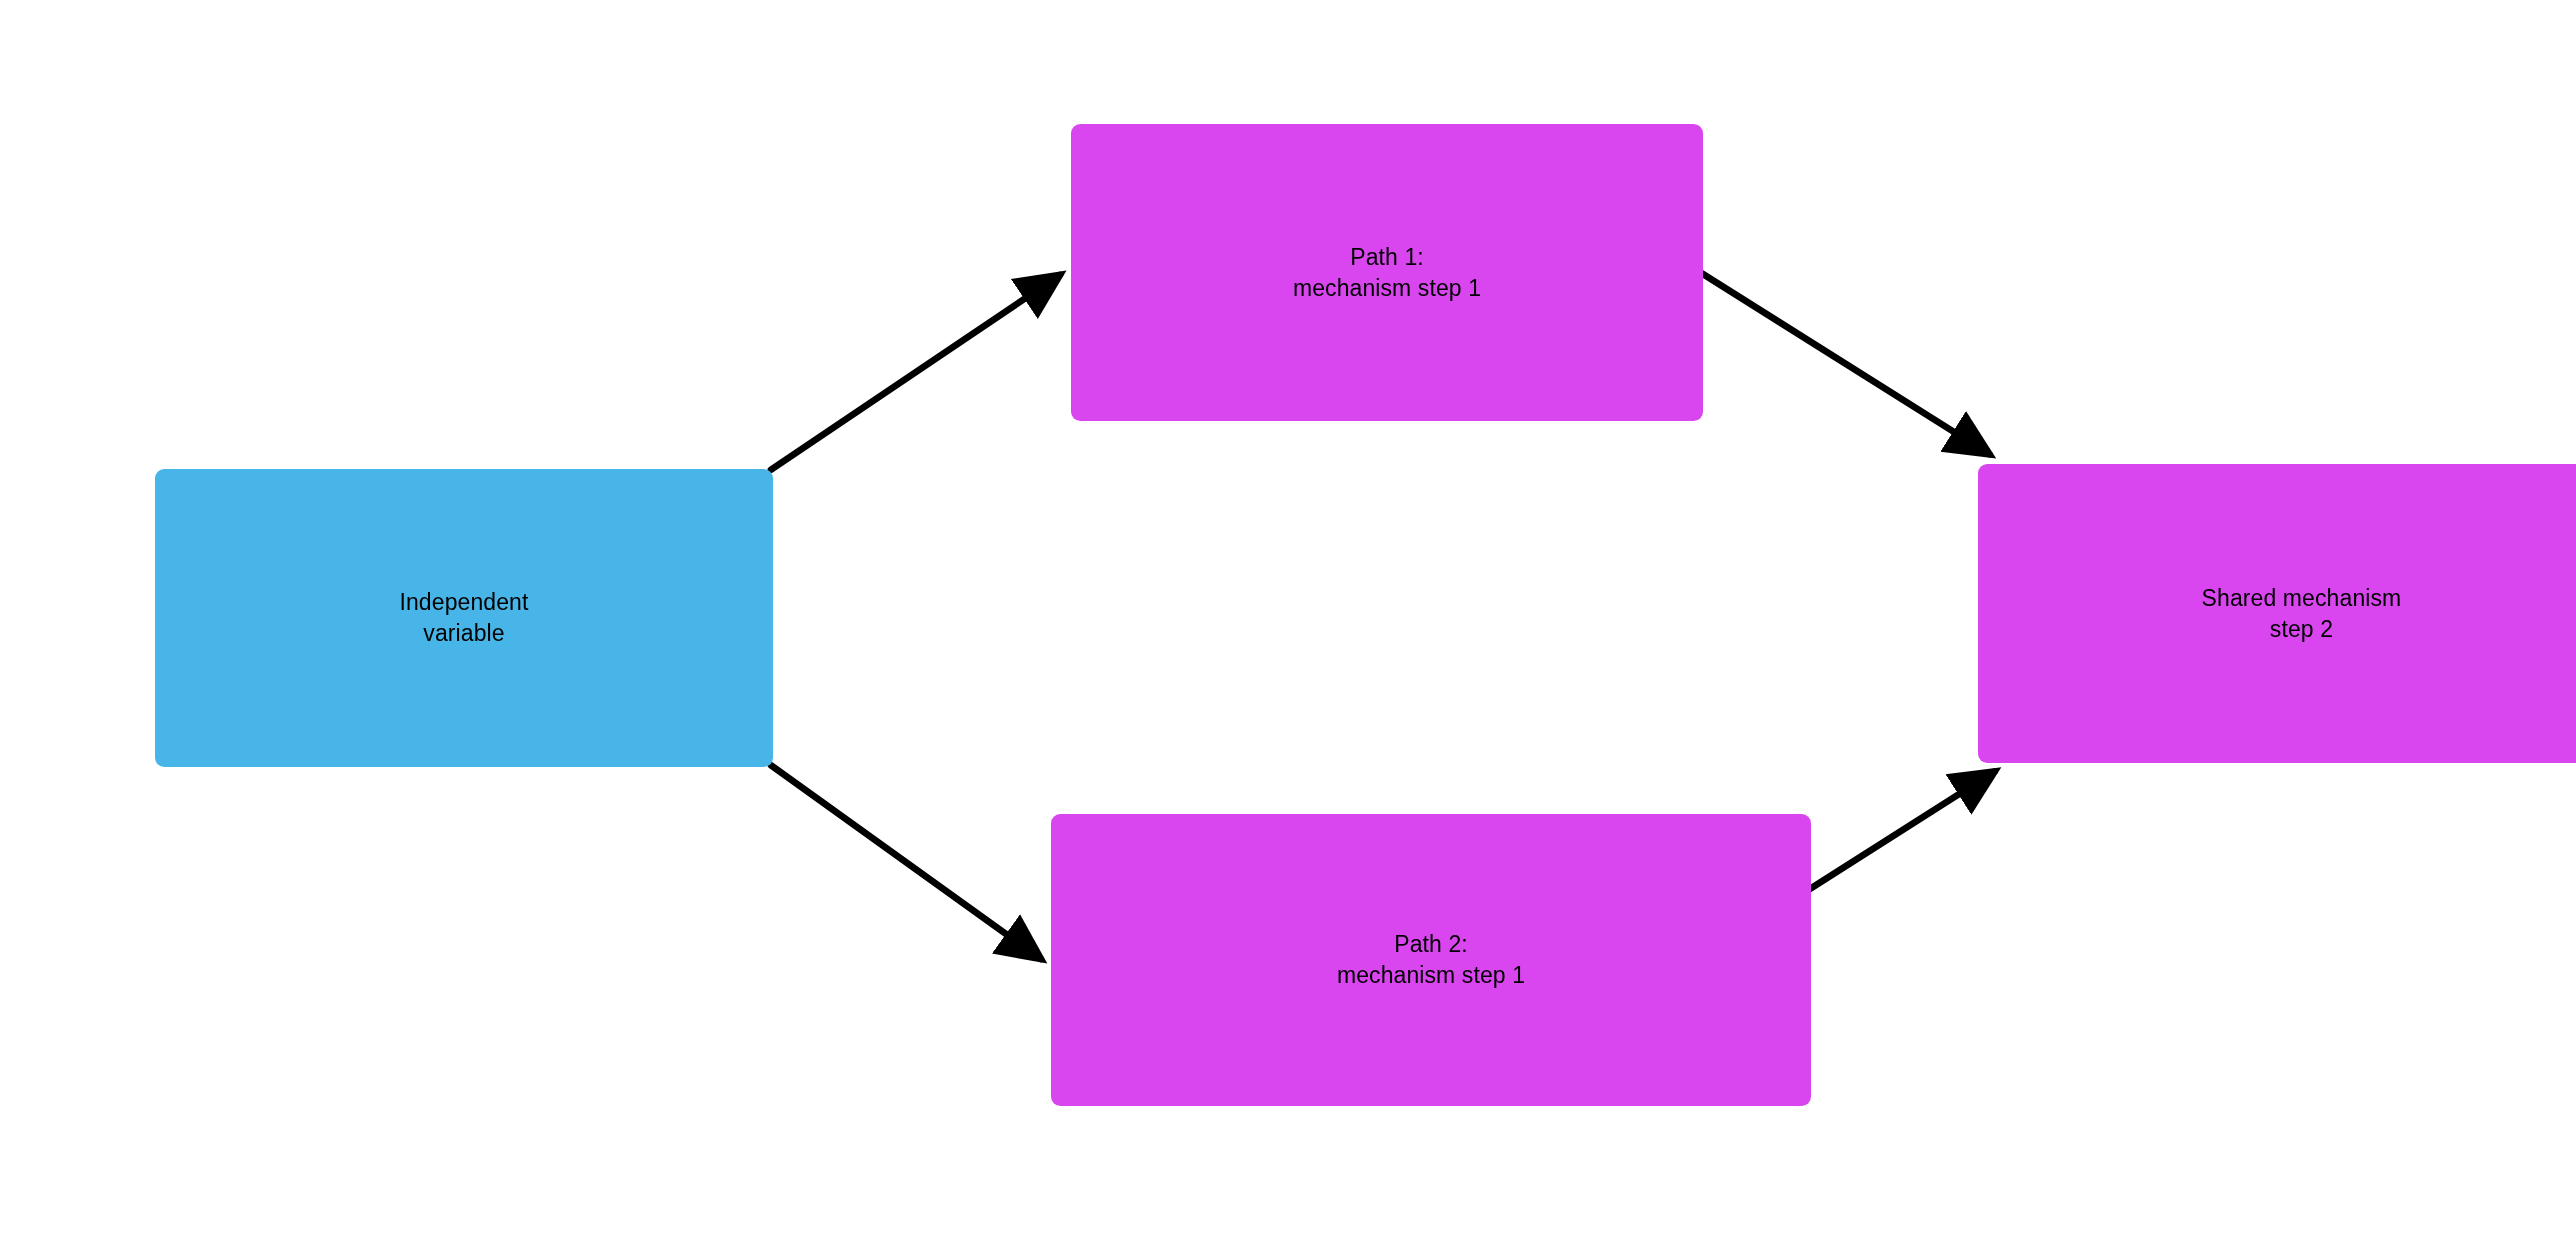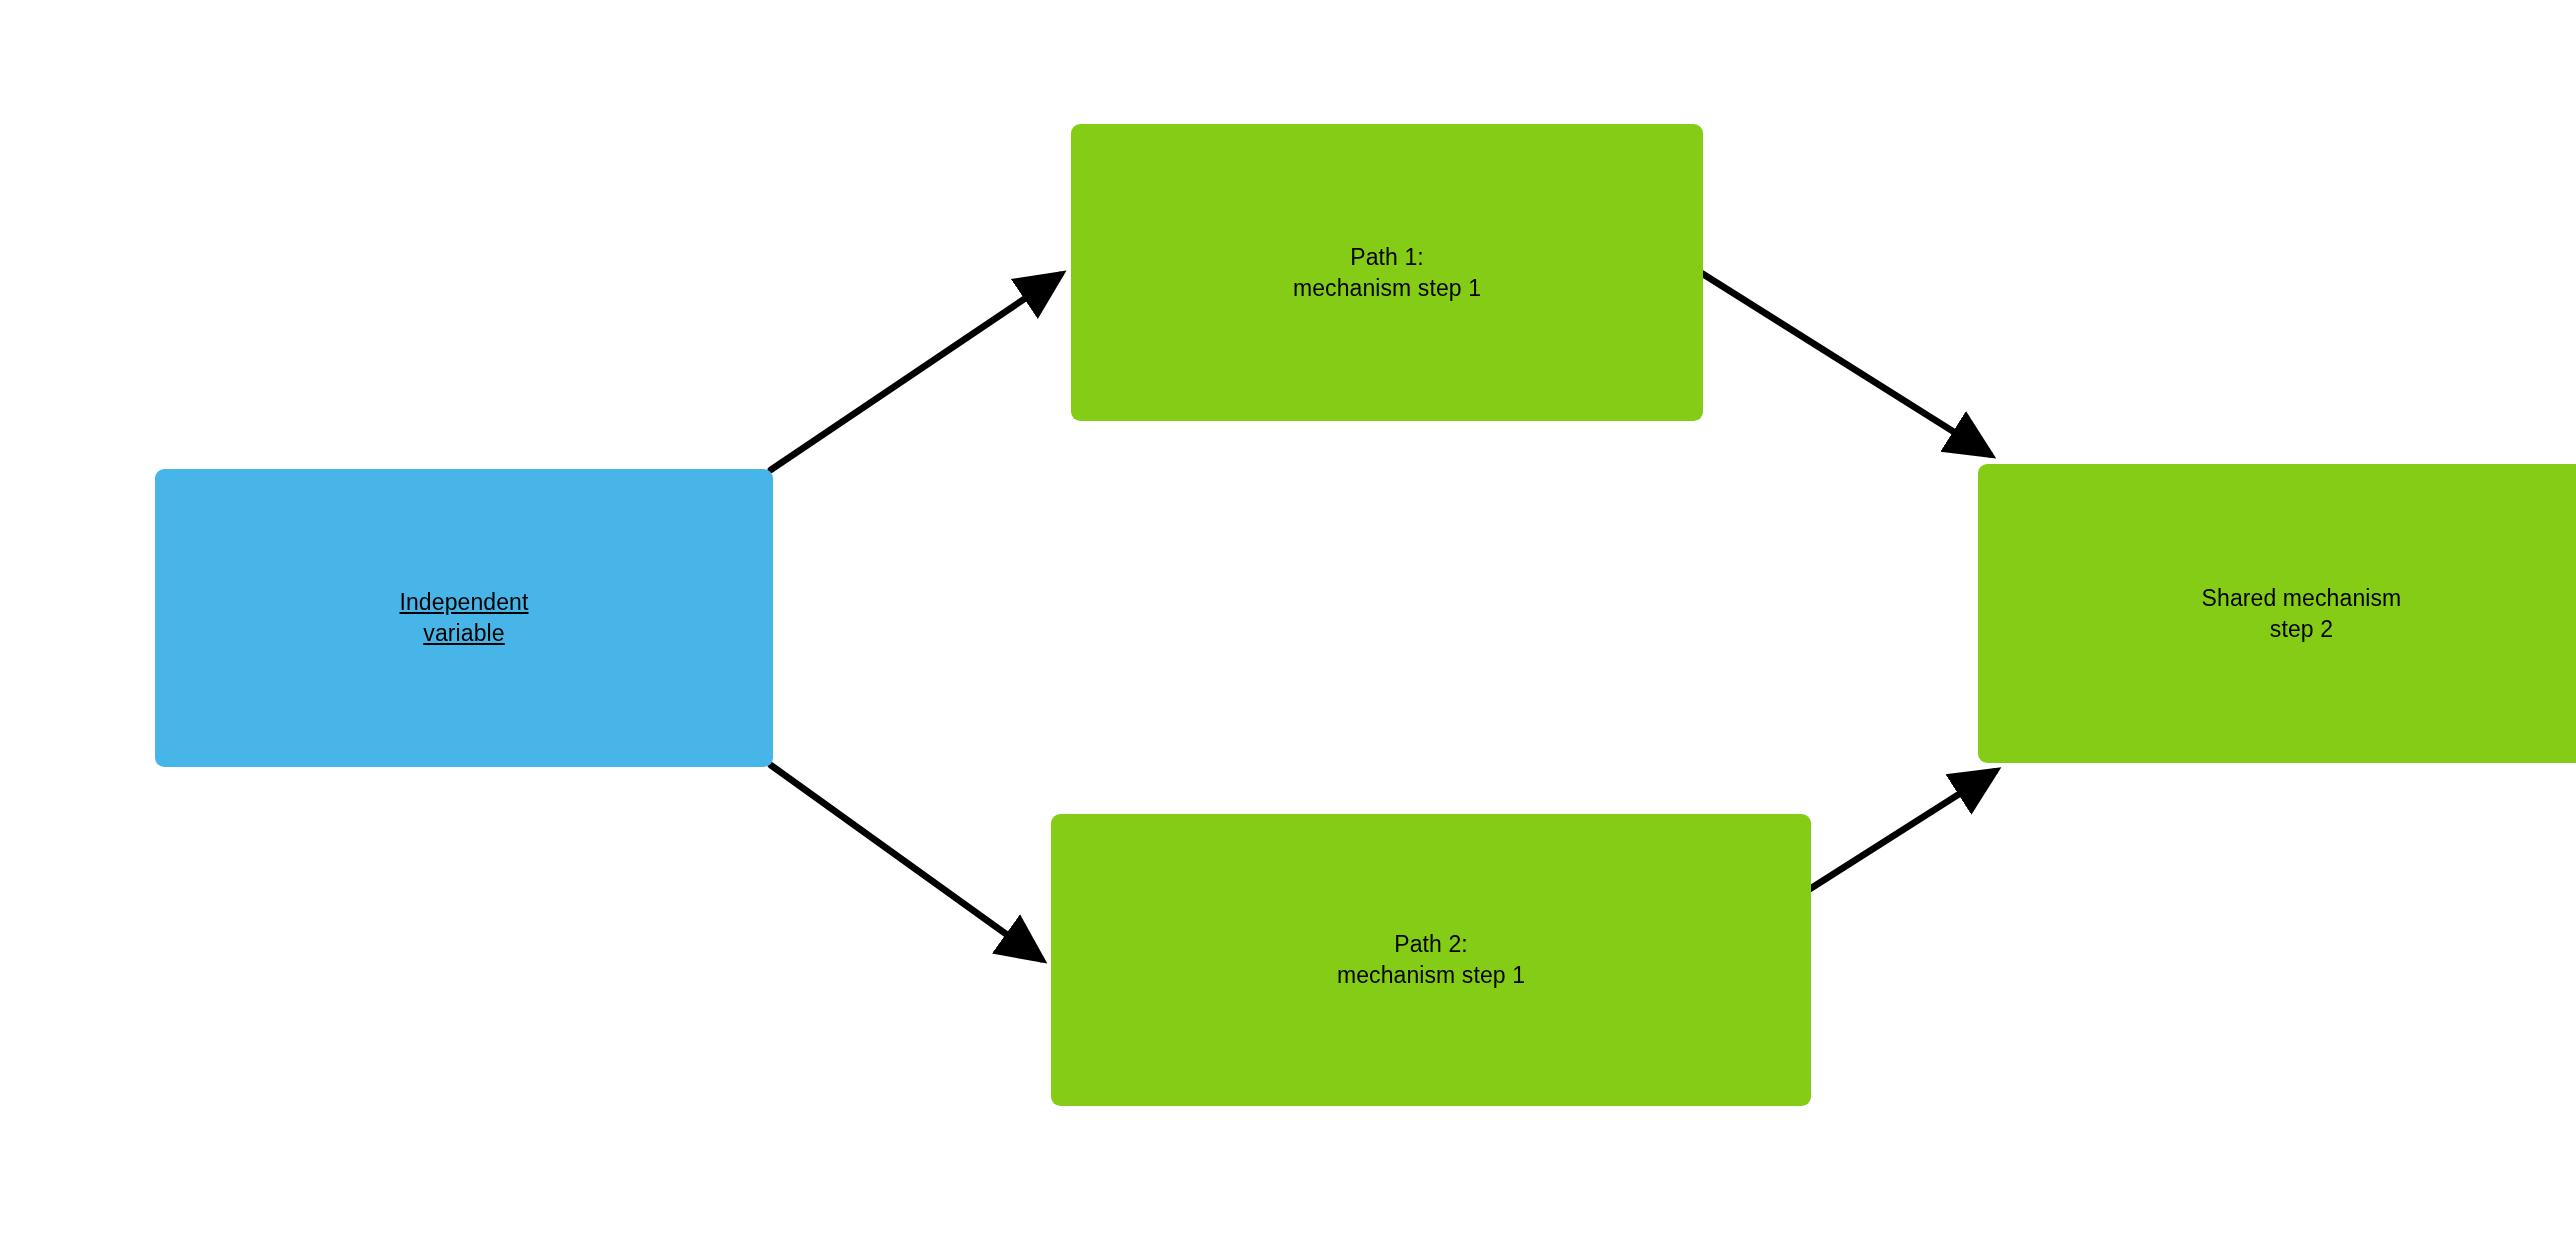--- a/index.html
+++ b/index.html
@@ -38,22 +38,22 @@
     border-radius: 9.3px;
     color: #000000;
     font-family: "Liberation Sans", sans-serif;
     font-size: 23px;
     line-height: 1.33;
     font-weight: 400;
     letter-spacing: 0.1px;
     white-space: pre-line;
     user-select: none;
   }
-  .node-primary { background: #47b5e8; text-decoration: underline; }
-  .node-secondary { background: #84cc16; }
+  .node-primary { background: #47b5e8; }
+  .node-secondary { background: #d946ef; }
 
   
   #node-independent {
     left: 155px; top: 469px;
     width: 618px; height: 298px;
   }
   #node-path1 {
     left: 1071px; top: 124px;
     width: 632px; height: 297px;
   }

